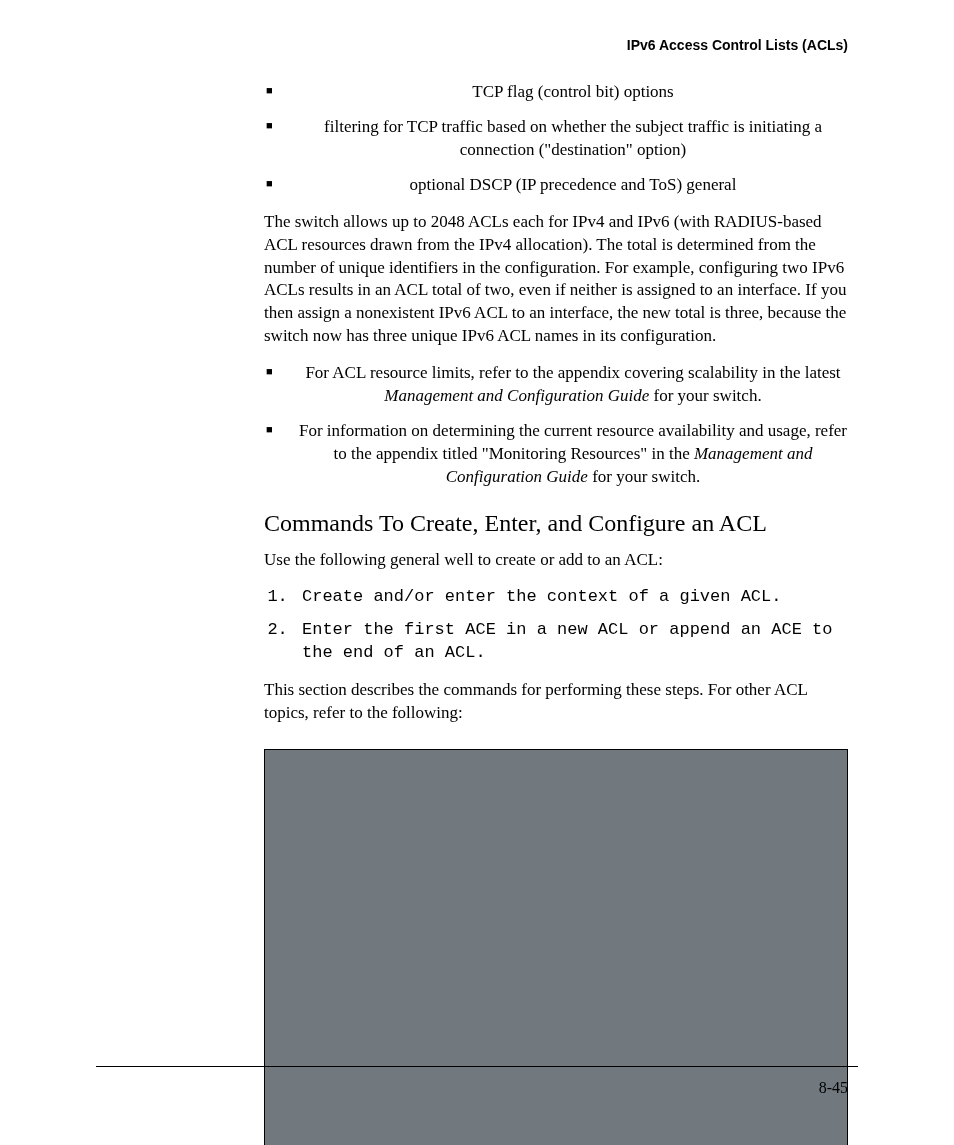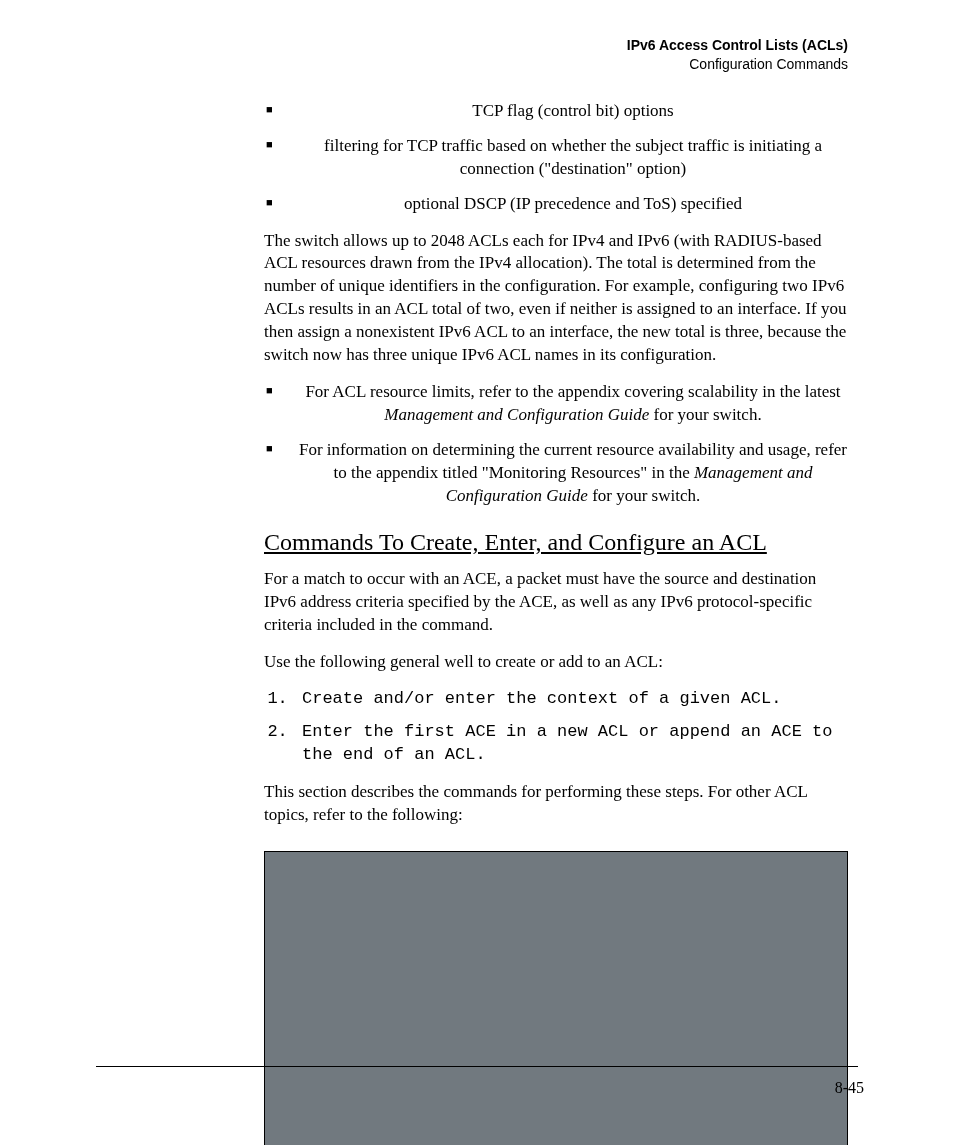--- a/index.html
+++ b/index.html
@@ -54,21 +54,20 @@
   }
   p.body {
     margin: 0 0 14px 0;
   }
   .italic { font-style: italic; }
   h2.section {
     font-family: "Century Schoolbook", "New Century Schoolbook", Georgia, serif;
     font-weight: normal;
     font-size: 24px;
     margin: 18px 0 10px 0;
-    text-decoration: underline;
   }
   ol.steps {
     margin: 0 0 14px 0;
     padding-left: 34px;
     font-family: Liberation Mono, monospace;
   }
   ol.steps li {
     padding-left: 4px;
     margin-bottom: 10px;
   }
@@ -92,57 +91,55 @@
   .footer-rule {
     position: absolute;
     bottom: 78px;
     left: 96px;
     right: 96px;
     border-top: 1px solid #000;
   }
   .page-num {
     position: absolute;
     bottom: 48px;
-    right: 90px;
+    right: 106px;
     font-size: 16px;
     font-family: "Century Schoolbook", Georgia, serif;
   }
 </style>
 </head>
 <body>
 
 <div class="page">
 
   <div class="header">
     <div class="h1">IPv6 Access Control Lists (ACLs)</div>
-    <div class="h2">Configuration Commands</div>
   </div>
 
   <div class="content">
 
     <ul class="bullets">
       <li><span>TCP flag (control bit) options</span></li>
       <li><span>filtering for TCP traffic based on whether the subject traffic is initi­ating a connection ("destination" option)</span></li>
-      <li><span>optional DSCP (IP precedence and ToS) specified</span></li>
+      <li><span>optional DSCP (IP precedence and ToS) general</span></li>
     </ul>
 
     <p class="body">The switch allows up to 2048 ACLs each for IPv4 and IPv6 (with RADIUS-based ACL resources drawn from the IPv4 allocation). The total is determined from the number of unique identifiers in the configuration. For example, configuring two IPv6 ACLs results in an ACL total of two, even if neither is assigned to an interface. If you then assign a nonexistent IPv6 ACL to an interface, the new total is three, because the switch now has three unique IPv6 ACL names in its configuration.</p>
 
     <ul class="bullets">
       <li>
         <span>For ACL resource limits, refer to the appendix covering scalability in the latest </span><span class="italic">Management and Configuration Guide</span><span> for your switch.</span>
       </li>
       <li>
         <span>For information on determining the current resource availability and usage, refer to the appendix titled "Monitoring Resources" in the </span><span class="italic">Management and Configuration Guide</span><span> for your switch.</span>
       </li>
     </ul>
 
     <h2 class="section">Commands To Create, Enter, and Configure an ACL</h2>
 
-    <p class="body">For a match to occur with an ACE, a packet must have the source and destination IPv6 address criteria specified by the ACE, as well as any IPv6 protocol-specific criteria included in the command.</p>
 
     <p class="body">Use the following general well to create or add to an ACL:</p>
 
     <ol class="steps">
       <li><span>Create and/or enter the context of a given ACL.</span></li>
       <li><span>Enter the first ACE in a new ACL or append an ACE to the end of an ACL.</span></li>
     </ol>
 
     <p class="body">This section describes the commands for performing these steps. For other ACL topics, refer to the following:</p>
 

